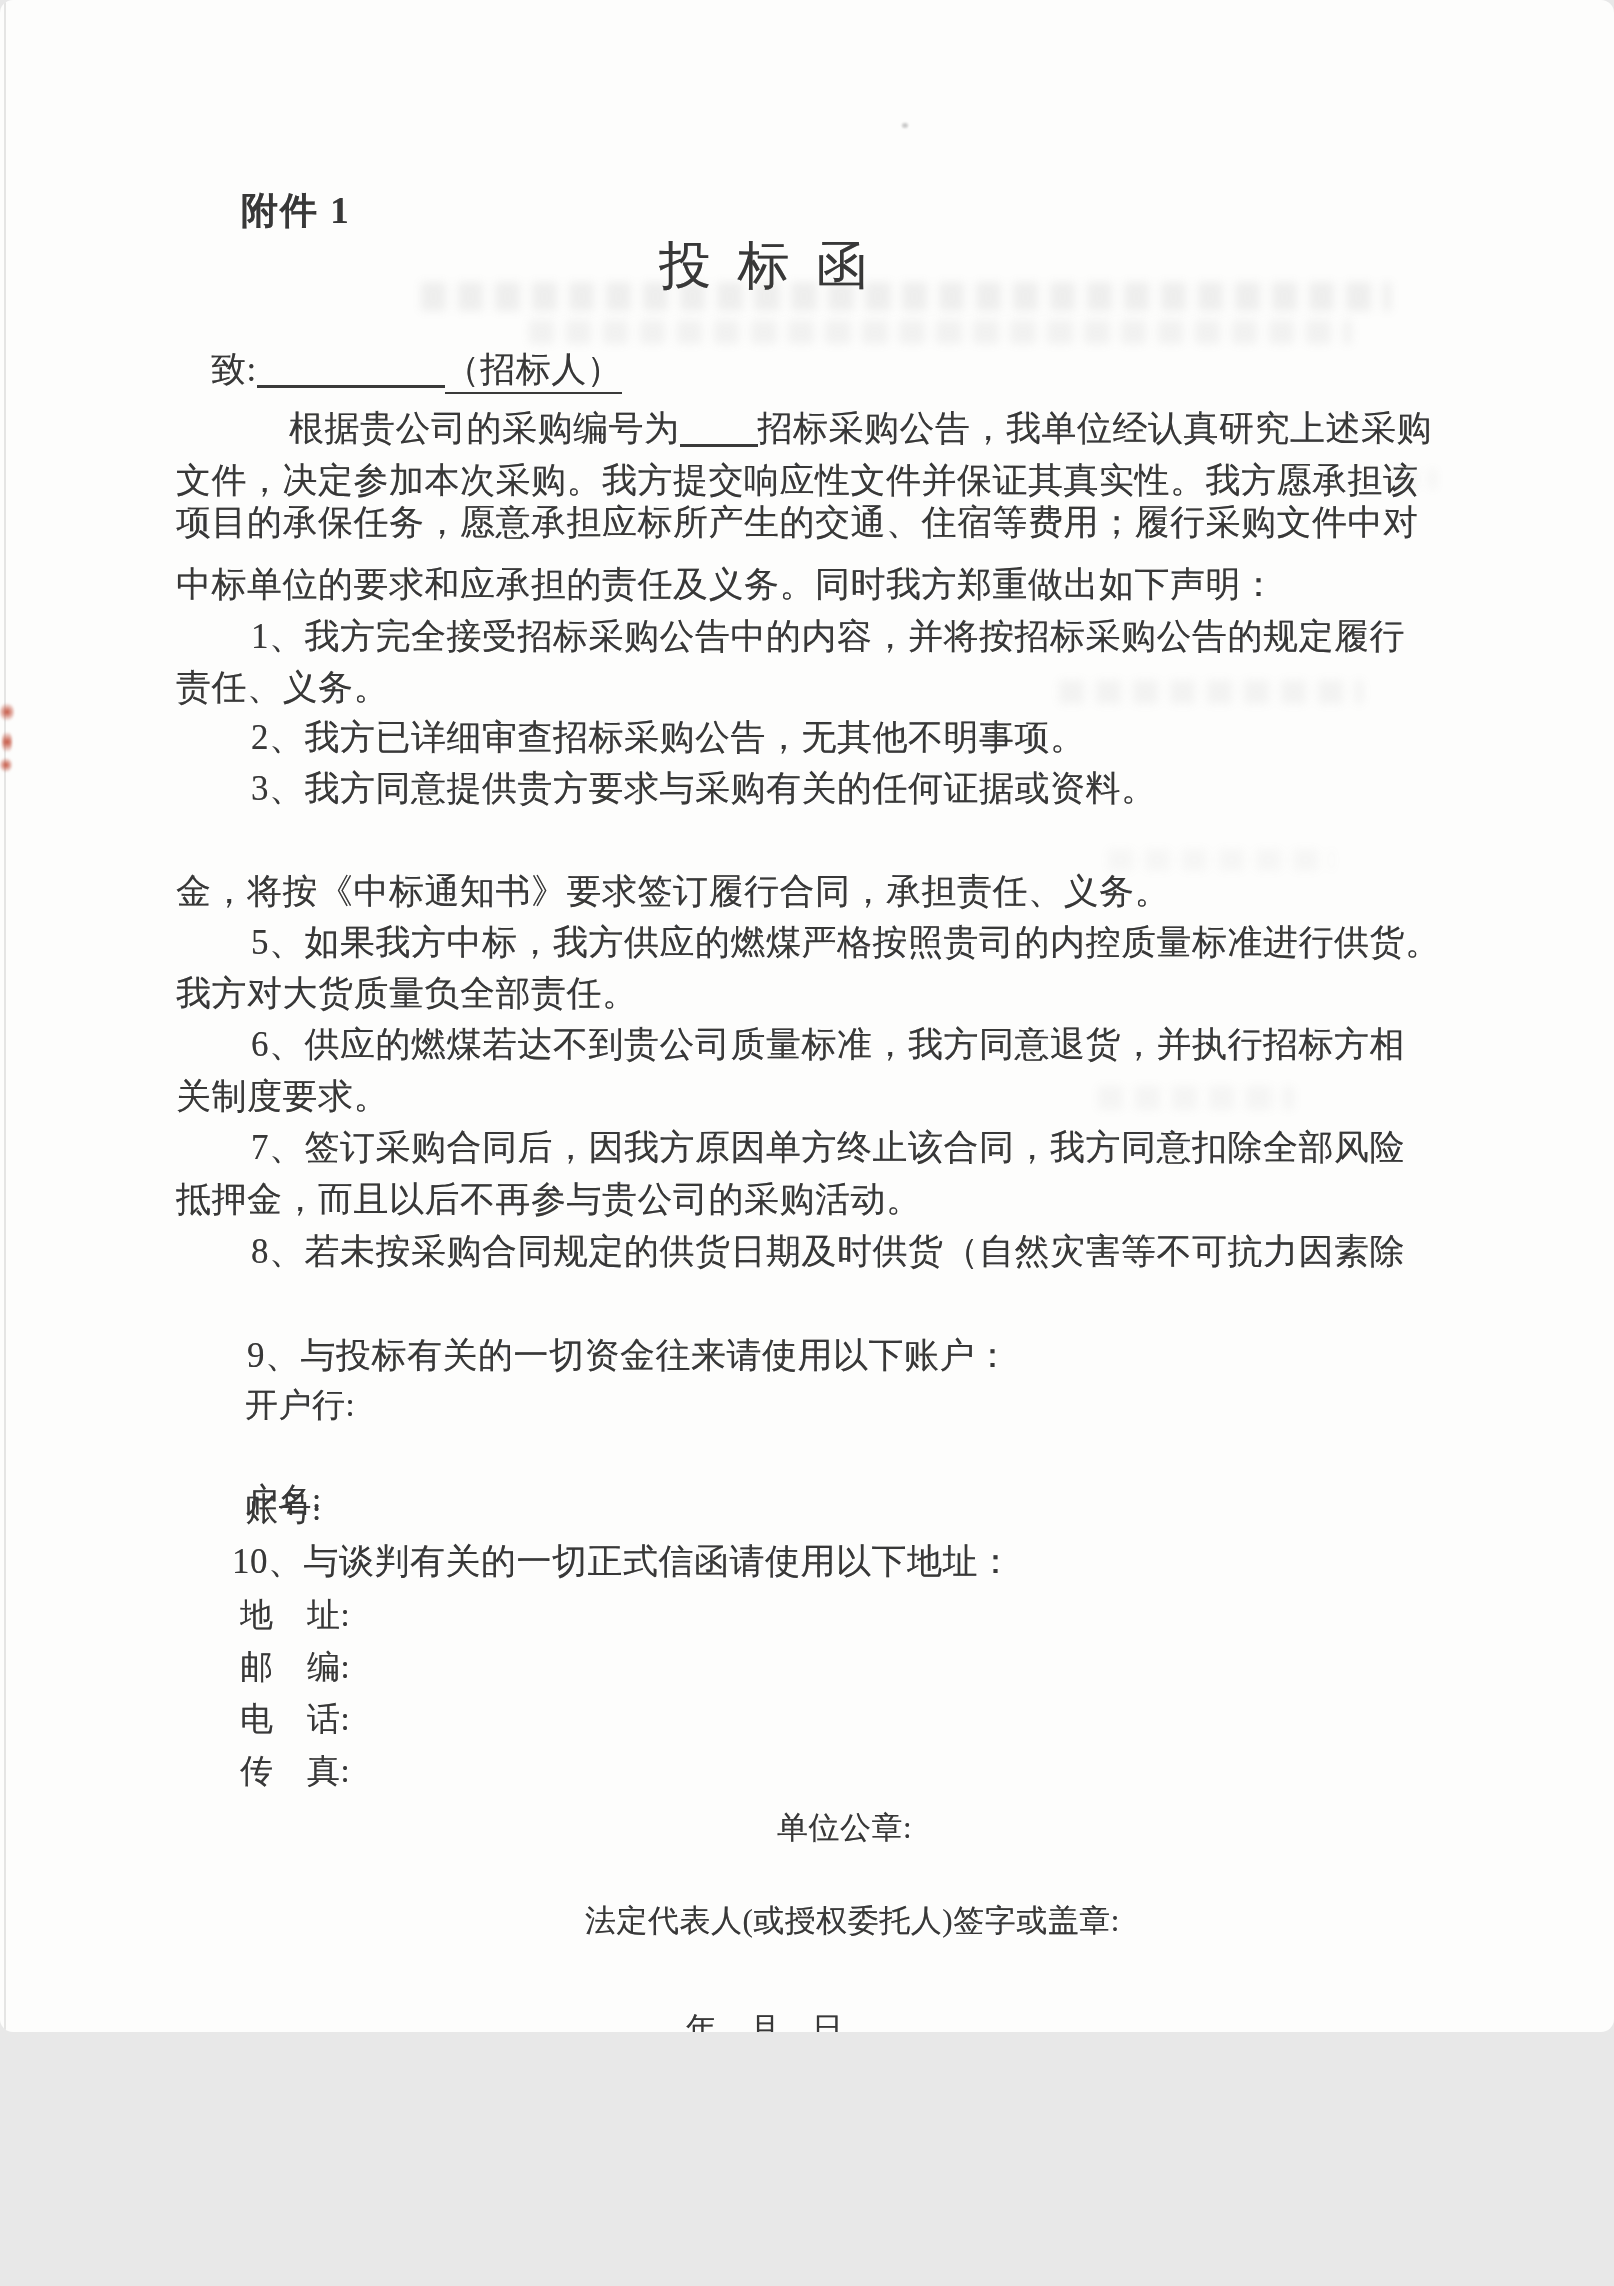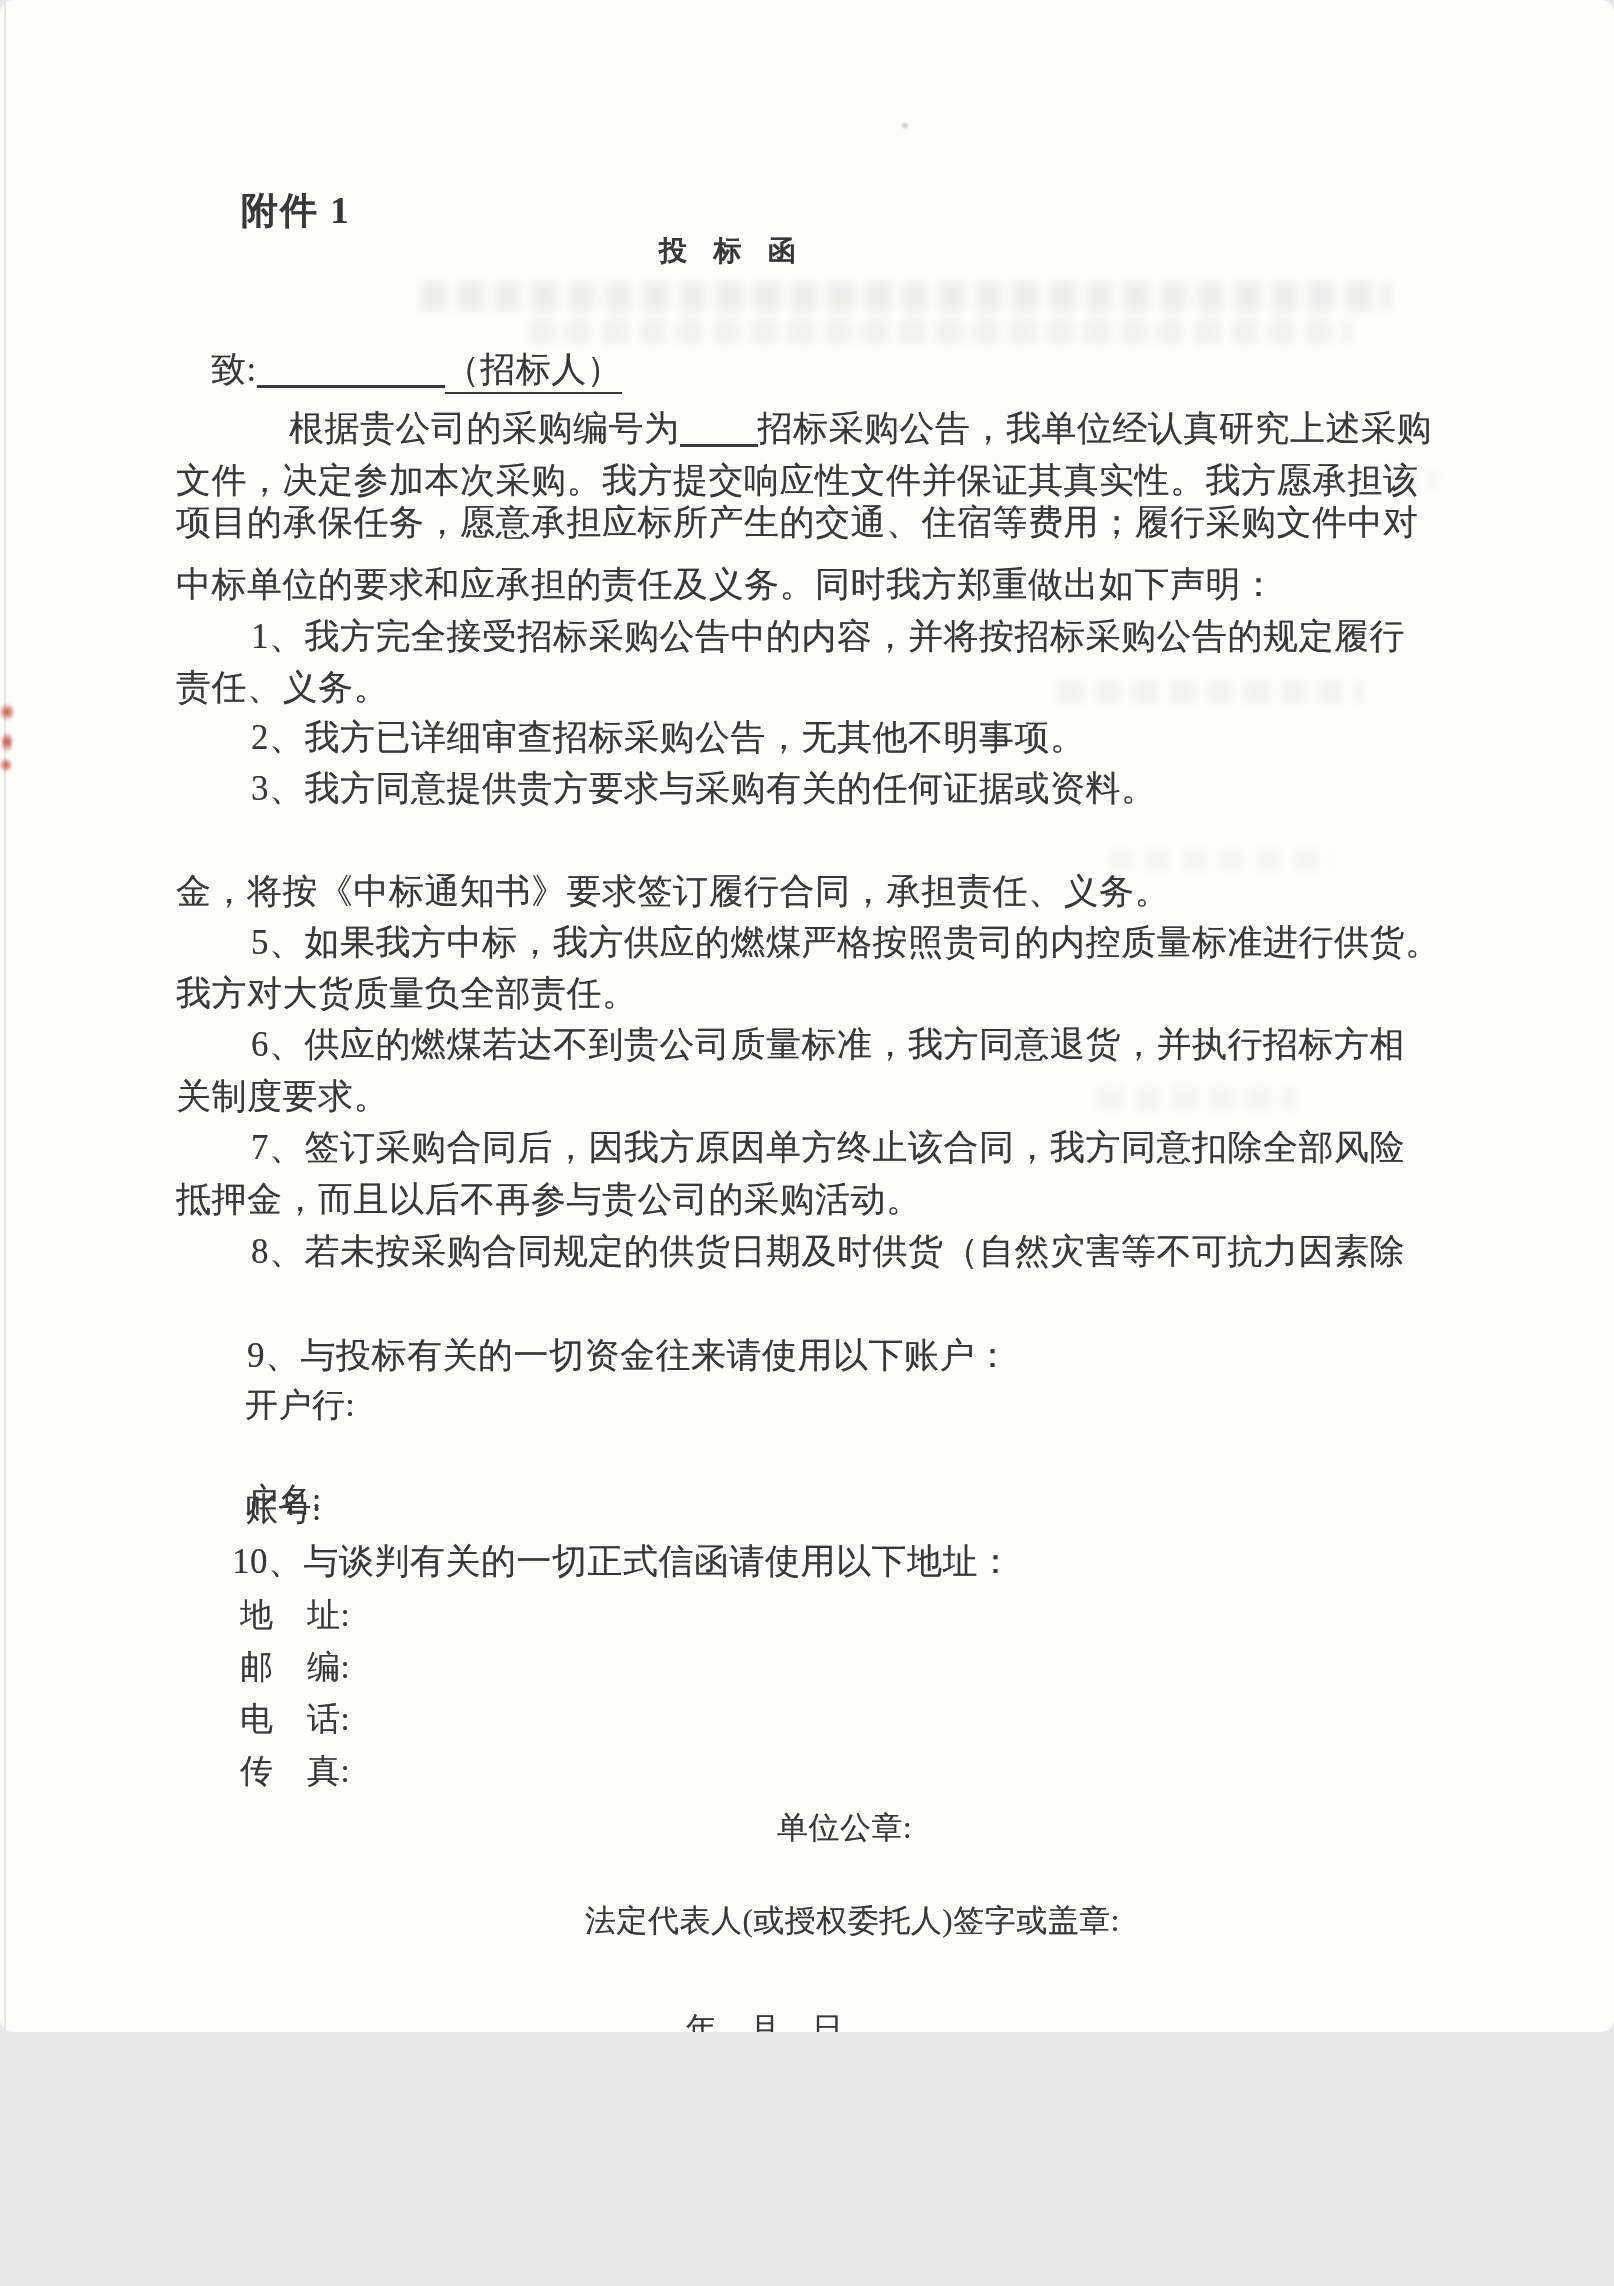--- a/index.html
+++ b/index.html
@@ -17,21 +17,21 @@
   .ln{
     position:absolute;
     white-space:pre;
     font-size:35px;
     line-height:1.25;
     letter-spacing:0.5px;
   }
   .sm{font-size:31px;}
   .md{font-size:33px;}
   .attach{font-size:37px;font-weight:bold;letter-spacing:2px;}
-  .title{font-size:28px;font-weight:bold;letter-spacing:26.5px;}
+  .title{font-size:52px;font-weight:normal;letter-spacing:26.5px;}
   .ul{border-bottom:2.9px solid #3a3a3a;padding-bottom:2.9px;}
   .fill-blank{display:inline-block;height:2.9px;background:#3a3a3a;vertical-align:-6.9px;}
   .pagenum{font-size:26.5px;letter-spacing:2.9px;color:#404040;}
   
   .ghost{
     position:absolute;
     background:repeating-linear-gradient(90deg,#8f8f8f 0 25.5px,transparent 25.5px 37px);
     filter:blur(4.9px);
   }
   .edge-line{position:absolute;left:3.9px;top:0;width:2px;height:100%;background:#dadada;opacity:.7;}

